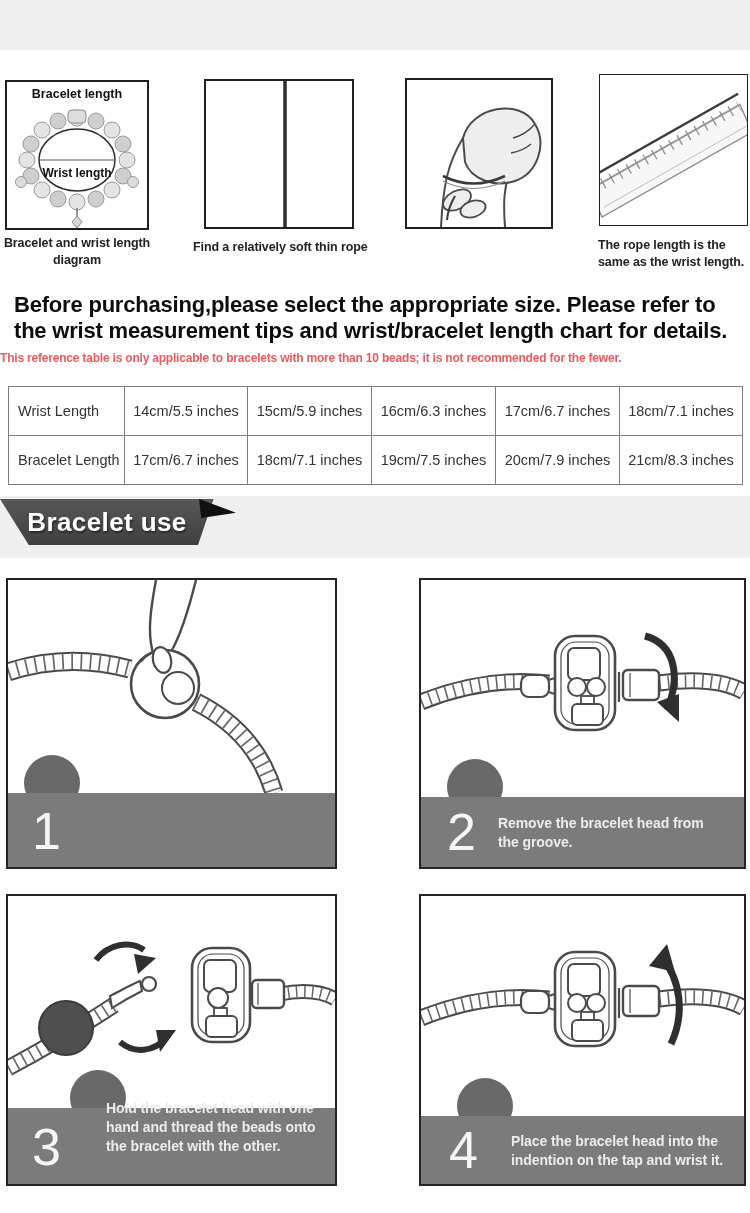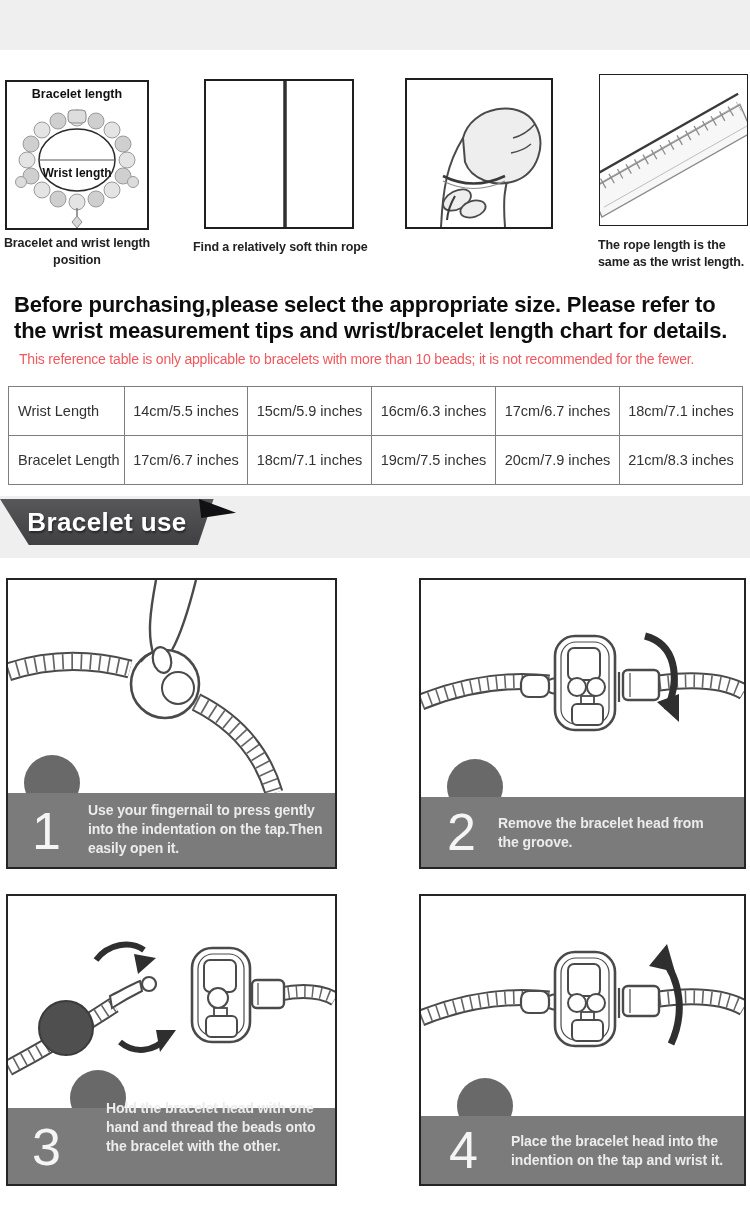--- a/index.html
+++ b/index.html
@@ -36,21 +36,21 @@
 
   .m-caption{position:absolute;color:#222;font-weight:700;font-size:12.5px;line-height:17px;letter-spacing:-.1px;}
   #mc1{left:3px;top:235px;width:148px;text-align:center;}
   #mc2{left:193px;top:239px;width:176px;}
   #mc3{left:404px;top:237px;width:168px;}
   #mc4{left:598px;top:237px;width:158px;}
 
   
   #intro{position:absolute;left:14px;top:292px;width:730px;font-size:22px;font-weight:800;
       color:#0d0d0d;line-height:26px;letter-spacing:-.2px;}
-  #note{position:absolute;left:19px;top:351px;width:732px;font-size:14px;font-weight:400;
+  #note{position:absolute;left:0;top:351px;width:732px;font-size:12px;font-weight:700;
       color:#f0585e;letter-spacing:-.2px;}
 
   
   #size-table{position:absolute;left:8px;top:386px;width:734px;border-collapse:collapse;table-layout:fixed;}
   #size-table td{border:1px solid #7e7e7e;height:48px;font-size:14.5px;color:#333;
       text-align:center;padding:0 2px;background:#fff;}
   #size-table td.rowlabel{text-align:left;padding-left:9px;}
 
   
   .step-panel{position:absolute;background:#fff;border:2px solid #242424;box-sizing:border-box;overflow:hidden;}
@@ -129,21 +129,21 @@
   <div class="m-panel" id="mp4">
     <svg viewBox="0 0 149 148">
       <path d="M-10,114 L142,28 L154,56 L2,142 Z" fill="#f7f7f7" stroke="#8a8a8a" stroke-width="1.4"></path>
       <line x1="-10" y1="102" x2="140" y2="17" stroke="#3a3a3a" stroke-width="2.4"></line>
       <line x1="-8" y1="112" x2="142" y2="27" stroke="#aaaaaa" stroke-width="1"></line>
       <line x1="-6" y1="113" x2="141" y2="30" stroke="#8d8d8d" stroke-width="11" stroke-dasharray="1.3 8.6"></line>
       <line x1="4" y1="132" x2="150" y2="49" stroke="#bdbdbd" stroke-width="1"></line>
     </svg>
   </div>
 
-  <div class="m-caption" id="mc1">Bracelet and wrist length position</div>
+  <div class="m-caption" id="mc1">Bracelet and wrist length diagram</div>
   <div class="m-caption" id="mc2">Find a relatively soft thin rope</div>
   <div class="m-caption" id="mc4">The rope length is the same as the wrist length.</div>
 
   <div id="intro">Before purchasing,please select the appropriate size. Please refer to the wrist measurement tips and wrist/bracelet length chart for details.</div>
   <div id="note">This reference table is only applicable to bracelets with more than 10 beads; it is not recommended for the fewer.</div>
 
   <table id="size-table">
     <colgroup>
       <col style="width:116px">
         <col style="width:123px">
@@ -192,21 +192,20 @@
       <circle cx="157" cy="104" r="34" fill="#ffffff" stroke="#4a4a4a" stroke-width="2.6"></circle>
       <circle cx="170" cy="108" r="16" fill="#ffffff" stroke="#4a4a4a" stroke-width="2"></circle>
       <path class="il-stroke" d="M133,82 A32,32 0 0,1 172,73" stroke-width="1.3"></path>
       <path class="il-stroke" d="M148,0 C142,32 139,56 146,76" stroke-width="2.4"></path>
       <path class="il-stroke" d="M188,0 C181,28 174,52 164,70" stroke-width="2.4"></path>
       <ellipse cx="154" cy="80" rx="9" ry="13" fill="#ffffff" stroke="#4a4a4a" stroke-width="2.2" transform="rotate(-14 154 80)"></ellipse>
     </svg>
     <div class="bump" style="left:16px;bottom:56px;"></div>
     <div class="band" style="height:74px;"></div>
     <div class="step-num" style="left:24px;bottom:10px;">1</div>
-    <div class="step-text" style="left:80px;bottom:9px;width:244px;">Use your fingernail to press gently into the indentation on the tap.Then easily open it.</div>
   </div>
 
   <div class="step-panel" id="sp2">
     <svg class="illus" viewBox="0 0 323 213">
       <g>
         <path d="M0,122 C50,102 92,99 128,103" stroke="#4a4a4a" stroke-width="17" fill="none"></path>
         <path d="M0,122 C50,102 92,99 128,103" stroke="#ffffff" stroke-width="13" fill="none"></path>
         <path d="M0,122 C50,102 92,99 128,103" stroke="#4a4a4a" stroke-width="13" stroke-dasharray="1.6 7" fill="none" opacity=".85"></path>
         <path d="M238,103 C278,98 306,102 323,112" stroke="#4a4a4a" stroke-width="17" fill="none"></path>
         <path d="M238,103 C278,98 306,102 323,112" stroke="#ffffff" stroke-width="13" fill="none"></path>

